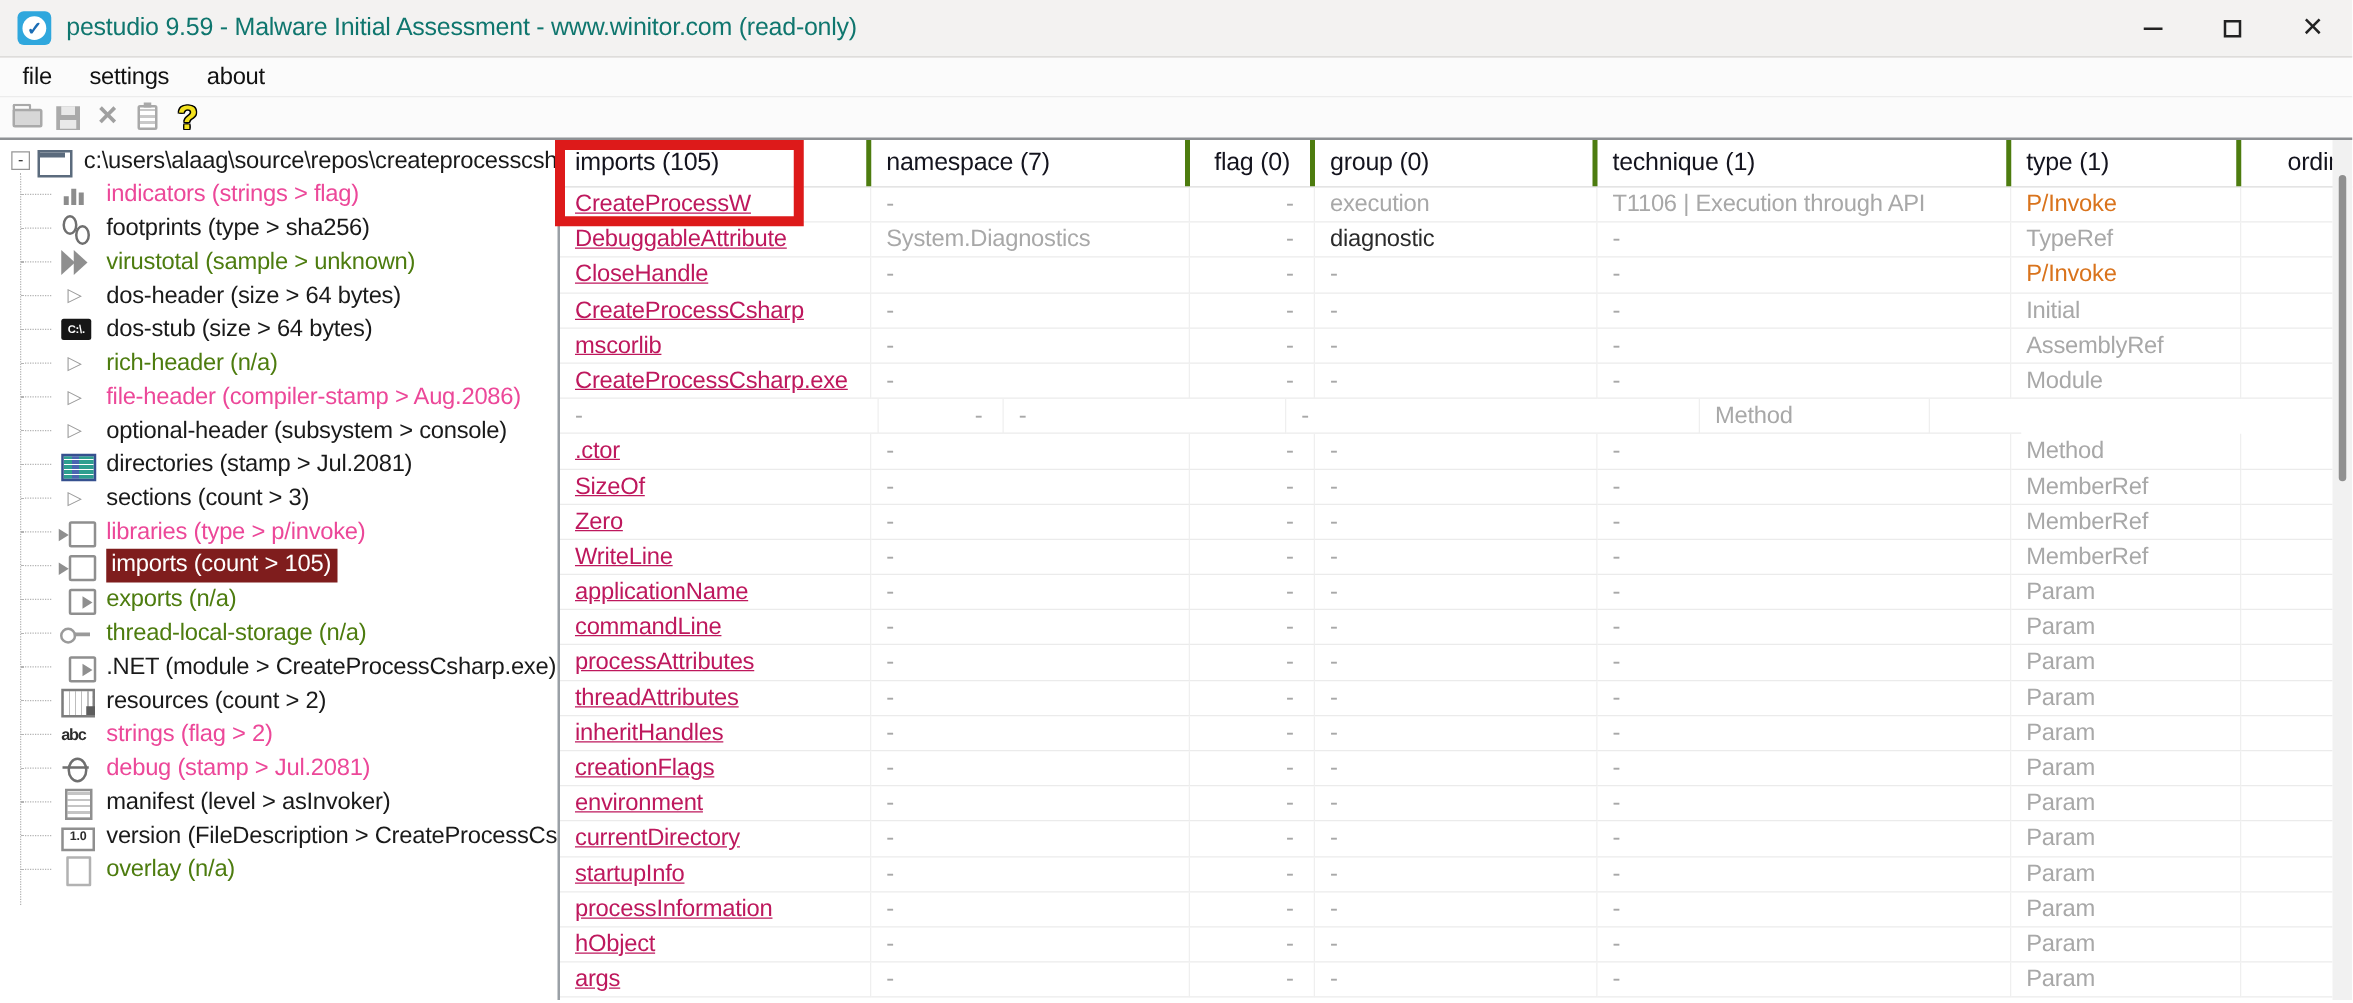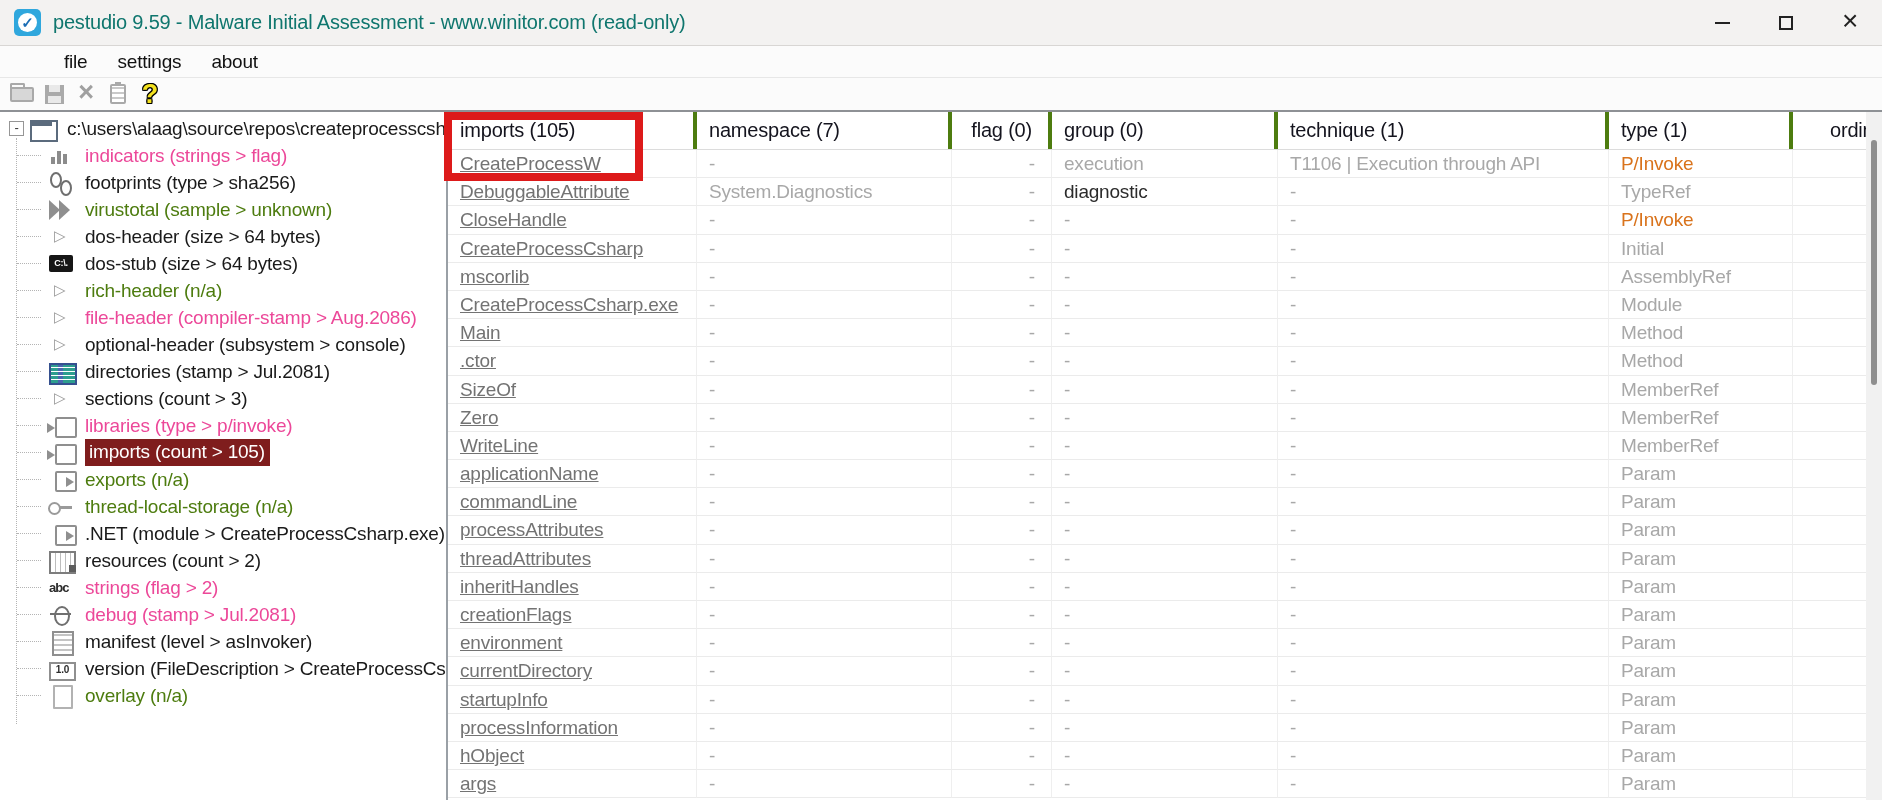--- a/index.html
+++ b/index.html
@@ -16,21 +16,21 @@
     color:#1b6db5; font-size:15px; font-weight:bold; }
   .wtitle { font-size:20px; color:#0f766e; }
   .wincontrols { position:absolute; right:0; top:0; height:46px; display:flex; }
   .wbtn { width:64px; height:46px; display:flex; align-items:center; justify-content:center; }
   .glyph-min { width:15px; border-top:2px solid #222; display:block; }
   .glyph-max { width:14px; height:14px; border:2px solid #222; display:block; }
   .glyph-close { font-size:28px; color:#222; line-height:1; margin-top:-4px; }
 
   
   #menubar { height:32px; background:#fbfbfb; border-bottom:1px solid #e7e7e7;
-    display:flex; align-items:center; font-size:19px; color:#111;padding-left:46px; }
+    display:flex; align-items:center; font-size:19px; color:#111; }
   .menu-item { padding:0 15px; height:100%; display:flex; align-items:center; }
   .menu-item:first-child { margin-left:3px; }
 
   
   #toolbar { height:34px; background:#fbfbfb; border-bottom:2px solid #8e9195;
     display:flex; align-items:center; padding-left:6px; }
   .tbtn { width:32px; height:30px; display:flex; align-items:center; justify-content:center; position:relative; }
   .tb-open { width:24px; height:15px; border:2px solid #a9a9a9; border-radius:2px; position:relative; background:#d7d7d7; }
   .tb-open::before { content:""; position:absolute; left:-2px; top:-6px; width:11px; height:4px;
     border:2px solid #a9a9a9; border-bottom:none; border-radius:2px 2px 0 0; }
@@ -121,21 +121,21 @@
   #thead { display:flex; height:38px; border-bottom:1px solid #dcdcdc; }
   .hcell { font-size:20px; color:#14141e; padding:7px 0 0 12px; border-right:4px solid #4d7c0f;
     white-space:nowrap; overflow:hidden; }
   .trow { display:flex; height:28.2px; }
   .cell { font-size:19px; line-height:27px; padding-left:12px; border-right:1px solid #efefef;
     border-bottom:1px solid #ebebeb; white-space:nowrap; overflow:hidden; }
   .c0 { width:249px; } .c1 { width:255px; } .c2 { width:100px; text-align:right; padding-right:16px; padding-left:0; }
   .c3 { width:226px; } .c4 { width:331px; } .c5 { width:184px; } .c6 { width:73px; border-right:none; }
   .hcell.c2 { padding-right:16px; }
   .hcell.c6 { padding-left:37px; }
-  .tone-link { color:#737373; text-decoration:underline; }
+  .tone-link { color:#be185d; text-decoration:underline; }
   .tone-gray { color:#a8a8a8; }
   .tone-dark { color:#2b2b2b; }
   .tone-orange { color:#d9731c; }
 
   
   #vscroll { position:absolute; right:0; top:0; width:16px; height:100%; background:#f1f1f1; }
   #vthumb { position:absolute; left:5px; top:28px; width:6px; height:245px; background:#8f8f8f; border-radius:3px; }
 
   
   #redbox { position:absolute; left:444px; top:0; width:199px; height:69px;
@@ -340,21 +340,20 @@
         <div class="trow">
           <div class="cell c0 tone-link">CreateProcessCsharp.exe</div>
           <div class="cell c1 tone-gray">-</div>
           <div class="cell c2 tone-gray">-</div>
           <div class="cell c3 tone-gray">-</div>
           <div class="cell c4 tone-gray">-</div>
           <div class="cell c5 tone-gray">Module</div>
           <div class="cell c6 tone-gray"></div>
         </div>
         <div class="trow">
-          <div class="cell c0 tone-link">Main</div>
           <div class="cell c1 tone-gray">-</div>
           <div class="cell c2 tone-gray">-</div>
           <div class="cell c3 tone-gray">-</div>
           <div class="cell c4 tone-gray">-</div>
           <div class="cell c5 tone-gray">Method</div>
           <div class="cell c6 tone-gray"></div>
         </div>
         <div class="trow">
           <div class="cell c0 tone-link">.ctor</div>
           <div class="cell c1 tone-gray">-</div>

